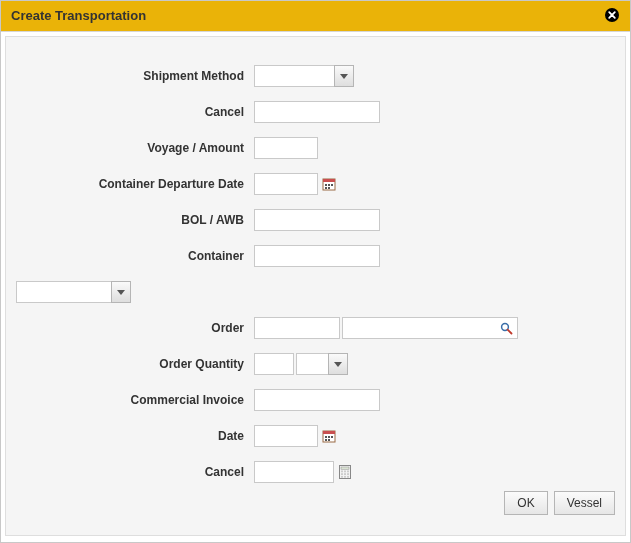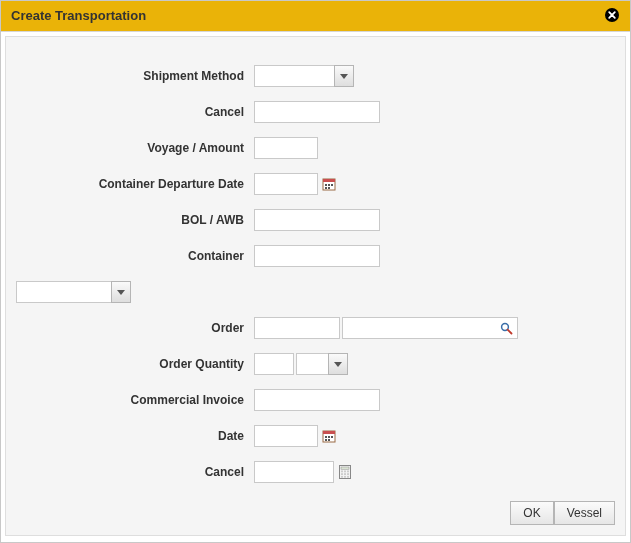--- a/index.html
+++ b/index.html
@@ -111,22 +111,23 @@
     display: flex;
     align-items: center;
     justify-content: center;
     cursor: pointer;
     box-sizing: border-box;
   }
 
   .footer {
     position: absolute;
     right: 10px;
-    bottom: 10px;
-    display: flex;
+    bottom: 20px;
+    display: flex;
+    gap: 6px;
   }
   .btn {
     border: 1px solid #b5b5b5;
     background: linear-gradient(#fbfbfb, #e6e6e6);
     padding: 4px 12px;
     font-size: 12px;
     cursor: pointer;
     color: #333;
   }
 

